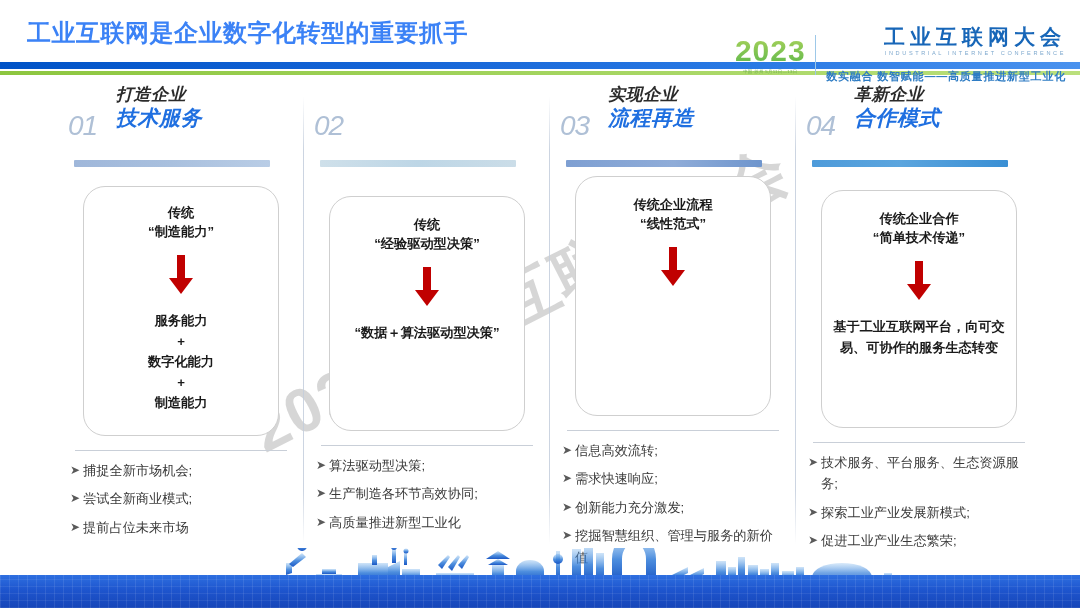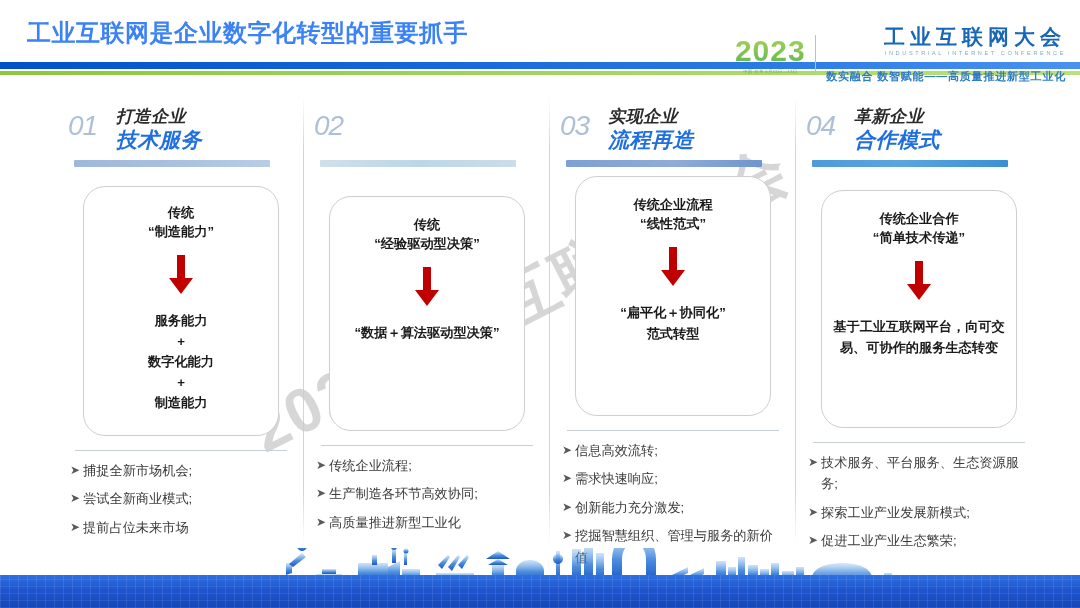--- a/index.html
+++ b/index.html
@@ -178,21 +178,20 @@
     font-size: 28px;
     font-weight: normal;
     font-style: italic;
     color: #AFC0D6;
     letter-spacing: -1px;
   }
   .col-titles {
     position: absolute;
     left: 50px;
     top: 0px;
-    margin-top: 22px;
   }
   .col-sub {
     font-size: 17px;
     font-weight: bold;
     font-style: italic;
     color: #2B2B2B;
     line-height: 1.25;
     white-space: nowrap;
     letter-spacing: 0.5px;
   }
@@ -395,21 +394,21 @@
 “经验驱动型决策”</div>
         <svg class="arrow" viewBox="0 0 26 40">
           <path d="M9 0 H17 V23 H25 L13 39 L1 23 H9 Z" fill="#C00000"></path>
         </svg>
         <div class="card-bottom">“数据＋算法驱动型决策”</div>
       </div>
       <div class="bullet-rule"></div>
       <div class="bullets">
         <div class="bullet">
           <span class="bullet-mark">➤</span>
-          <span class="bullet-text">传统企业流程;</span>
+          <span class="bullet-text">算法驱动型决策;</span>
         </div>
         <div class="bullet">
           <span class="bullet-mark">➤</span>
           <span class="bullet-text">生产制造各环节高效协同;</span>
         </div>
         <div class="bullet">
           <span class="bullet-mark">➤</span>
           <span class="bullet-text">高质量推进新型工业化</span>
         </div>
       </div>
@@ -424,22 +423,20 @@
           <div class="col-main">流程再造</div>
         </div>
         <div class="col-bar bar-3"></div>
       </div>
       <div class="card card-3">
         <div class="card-top">传统企业流程
 “线性范式”</div>
         <svg class="arrow" viewBox="0 0 26 40">
           <path d="M9 0 H17 V23 H25 L13 39 L1 23 H9 Z" fill="#C00000"></path>
         </svg>
-        <div class="card-bottom">“扁平化＋协同化”
-范式转型</div>
       </div>
       <div class="bullet-rule"></div>
       <div class="bullets">
         <div class="bullet">
           <span class="bullet-mark">➤</span>
           <span class="bullet-text">信息高效流转;</span>
         </div>
         <div class="bullet">
           <span class="bullet-mark">➤</span>
           <span class="bullet-text">需求快速响应;</span>

